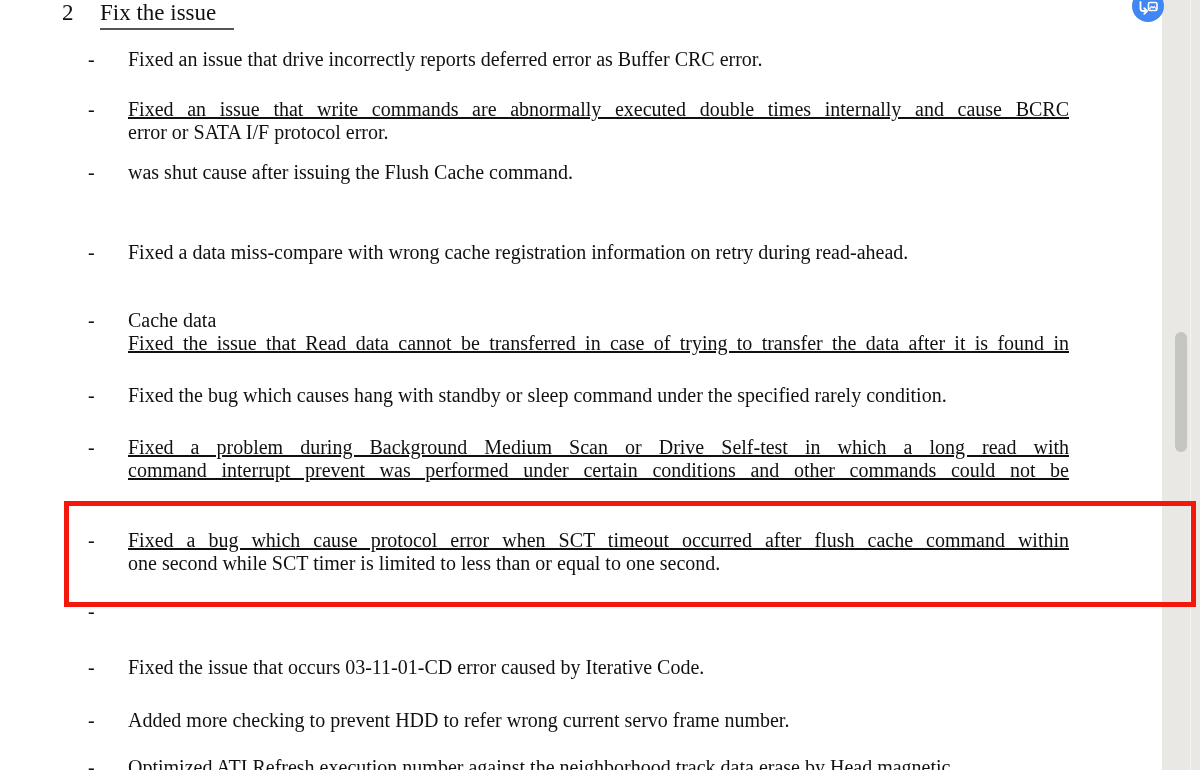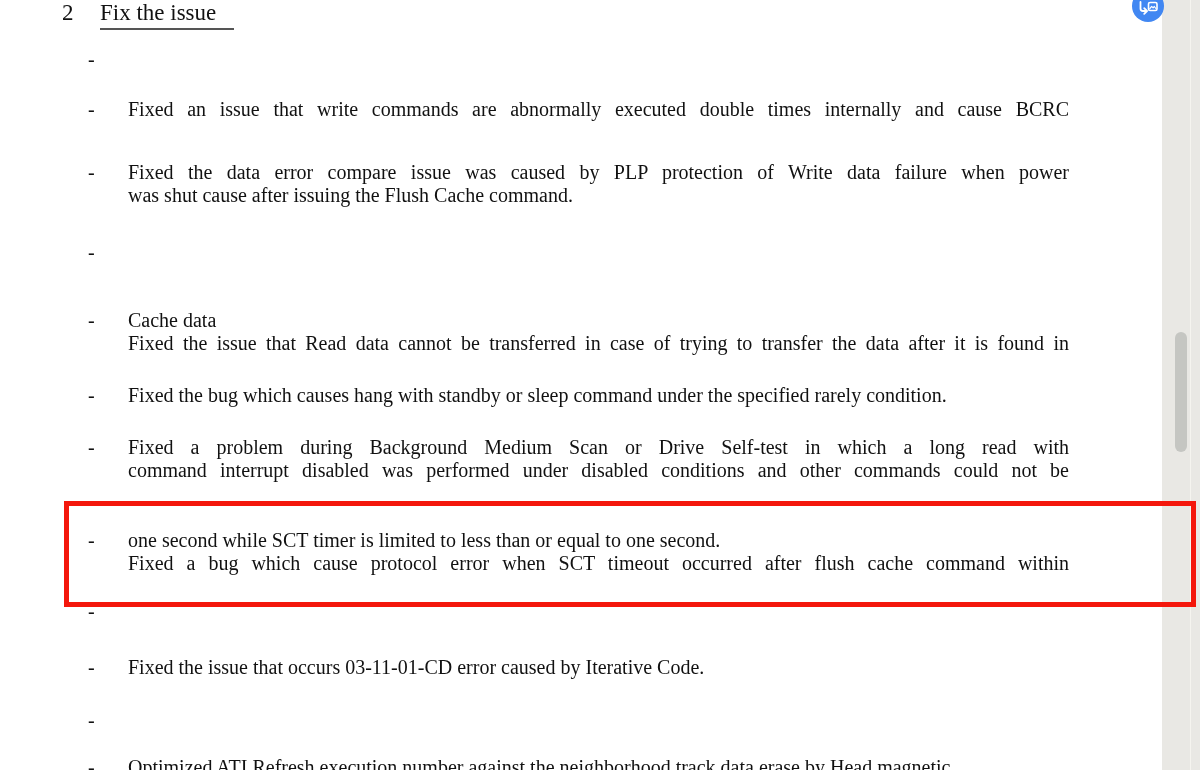--- a/index.html
+++ b/index.html
@@ -21,21 +21,21 @@
     padding-right:18px;padding-bottom:1px;
   }
   
   .bullet-row{
     position:absolute;left:0;width:1200px;box-sizing:border-box;
     padding-left:128px;padding-right:131px;z-index:1;
     font-size:20px;line-height:23px;
   }
   .bullet-dash{position:absolute;left:88px;top:0;line-height:23px;}
   .bullet-line{line-height:23px;}
-  .jline{text-align:justify;text-align-last:justify;}
+  .jline{text-align:justify;text-align-last:justify;text-decoration:underline;}
   
   .highlight-box{
     position:absolute;left:64px;top:501px;width:1122px;height:96px;
     border:5px solid #f4170c;background:transparent;z-index:5;
   }
   
   .scroll-track{
     position:absolute;left:1162px;top:0;width:38px;height:770px;
     background:#e9e8e4;z-index:2;
   }
@@ -60,61 +60,64 @@
 
 <div>
 
   <div class="heading-row">
     <span class="heading-num">2</span><span class="heading-title">Fix the issue</span>
   </div>
 
   <div id="bullet-list">
       <div class="bullet-row" style="top: 48px;">
         <span class="bullet-dash">-</span>
+        <div class="bullet-line">Fixed an issue that drive incorrectly reports deferred error as Buffer CRC error.</div>
       </div>
       <div class="bullet-row" style="top: 98px;">
         <span class="bullet-dash">-</span>
         <div class="bullet-line jline">Fixed an issue that write commands are abnormally executed double times internally and cause BCRC</div>
+        <div class="bullet-line">error or SATA I/F protocol error.</div>
       </div>
       <div class="bullet-row" style="top: 161px;">
         <span class="bullet-dash">-</span>
-        <div class="bullet-line jline">Fixed the data error compare issue was caused by PLP protection of Write data failure when power</div>
         <div class="bullet-line">was shut cause after issuing the Flush Cache command.</div>
       </div>
       <div class="bullet-row" style="top: 241px;">
         <span class="bullet-dash">-</span>
+        <div class="bullet-line">Fixed a data miss-compare with wrong cache registration information on retry during read-ahead.</div>
       </div>
       <div class="bullet-row" style="top: 309px;">
         <span class="bullet-dash">-</span>
         <div class="bullet-line">Cache data</div>
         <div class="bullet-line jline">Fixed the issue that Read data cannot be transferred in case of trying to transfer the data after it is found in</div>
       </div>
       <div class="bullet-row" style="top: 384px;">
         <span class="bullet-dash">-</span>
         <div class="bullet-line">Fixed the bug which causes hang with standby or sleep command under the specified rarely condition.</div>
       </div>
       <div class="bullet-row" style="top: 436px;">
         <span class="bullet-dash">-</span>
         <div class="bullet-line jline">Fixed a problem during Background Medium Scan or Drive Self-test in which a long read with</div>
-        <div class="bullet-line jline">command interrupt disabled was performed under disabled conditions and other commands could not be</div>
+        <div class="bullet-line jline">command interrupt prevent was performed under certain conditions and other commands could not be</div>
       </div>
       <div class="bullet-row" style="top: 529px;">
         <span class="bullet-dash">-</span>
+        <div class="bullet-line jline">Fixed a bug which cause protocol error when SCT timeout occurred after flush cache command within</div>
         <div class="bullet-line">one second while SCT timer is limited to less than or equal to one second.</div>
-        <div class="bullet-line jline">Fixed a bug which cause protocol error when SCT timeout occurred after flush cache command within</div>
       </div>
       <div class="bullet-row" style="top: 600px;">
         <span class="bullet-dash">-</span>
       </div>
       <div class="bullet-row" style="top: 656px;">
         <span class="bullet-dash">-</span>
         <div class="bullet-line">Fixed the issue that occurs 03-11-01-CD error caused by Iterative Code.</div>
       </div>
       <div class="bullet-row" style="top: 709px;">
         <span class="bullet-dash">-</span>
+        <div class="bullet-line">Added more checking to prevent HDD to refer wrong current servo frame number.</div>
       </div>
       <div class="bullet-row" style="top: 756px;">
         <span class="bullet-dash">-</span>
         <div class="bullet-line">Optimized ATI Refresh execution number against the neighborhood track data erase by Head magnetic</div>
       </div>
     </div>
 
   <div class="highlight-box"></div>
 </div>
 

